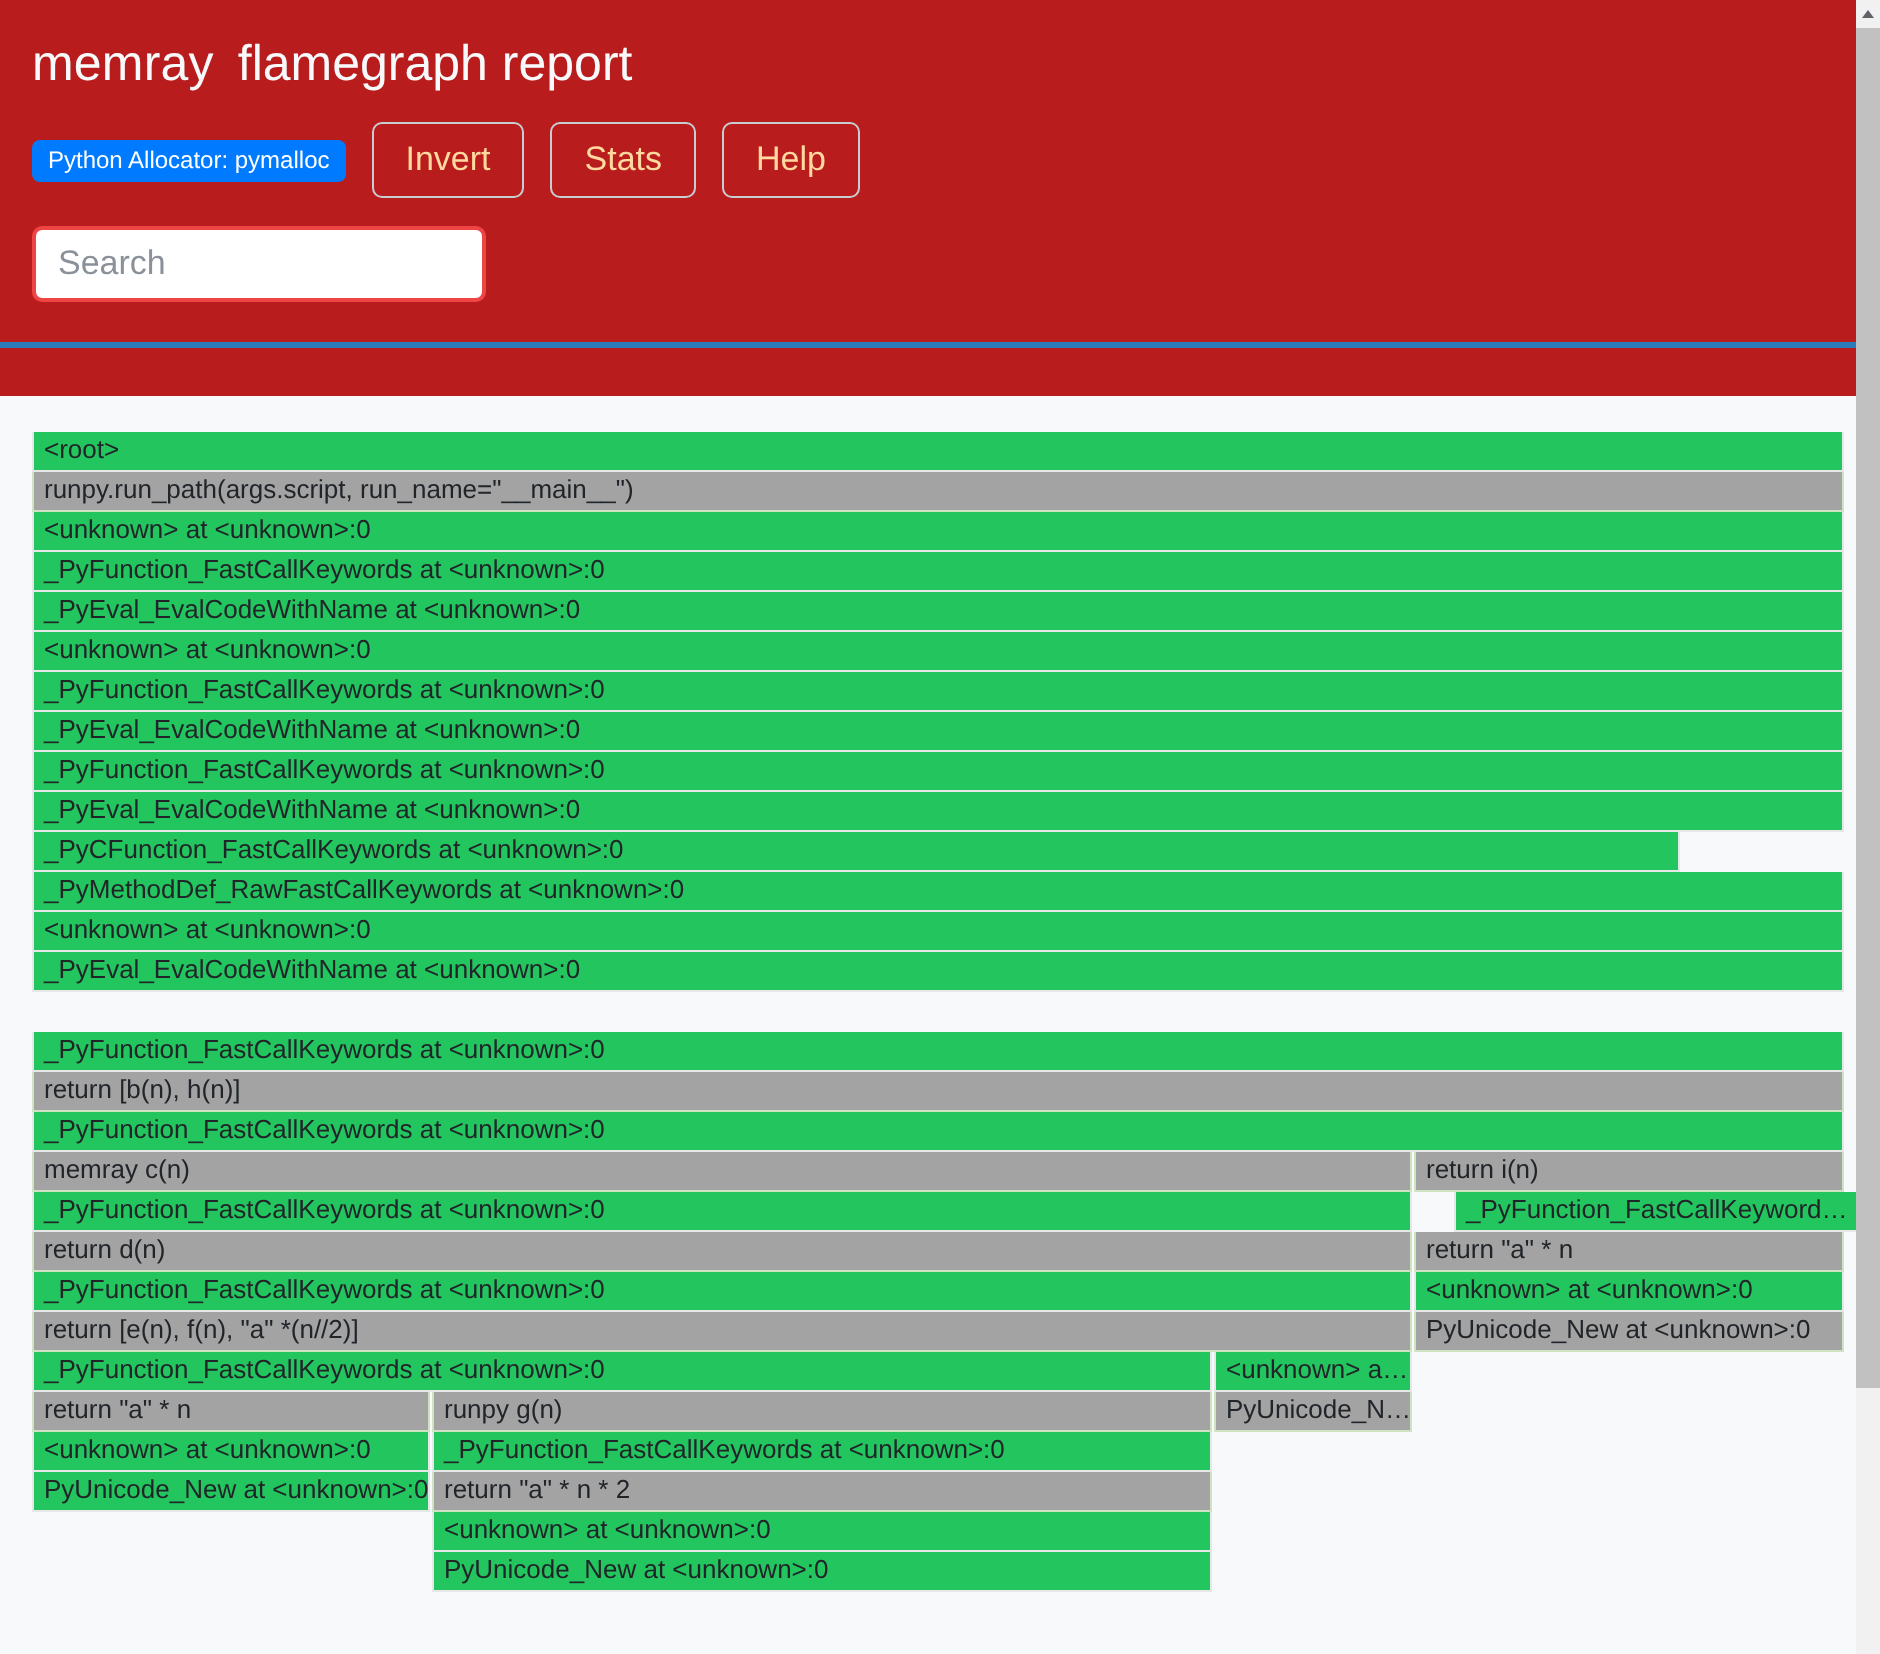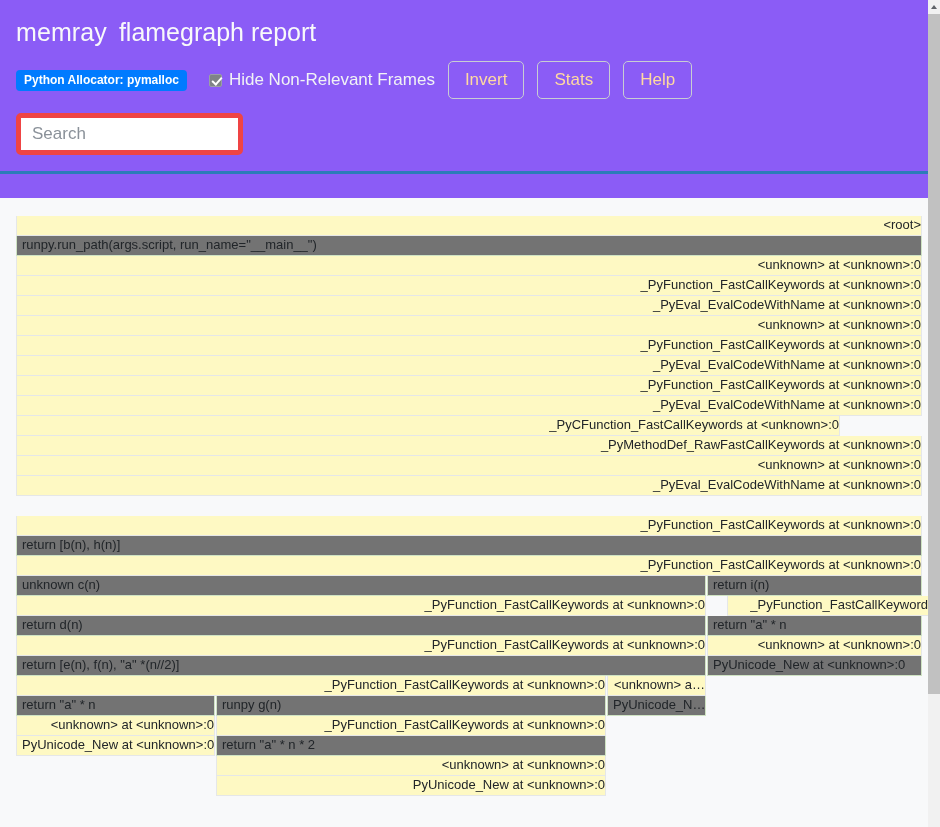--- a/index.html
+++ b/index.html
@@ -5,21 +5,21 @@
   * { box-sizing: border-box; }
   html, body {
     margin: 0; padding: 0;
     background: #ffffff;
     font-family: "Liberation Sans", sans-serif;
   }
   body { width: 940px; height: 827px; overflow: hidden; position: relative; }
 
   
   .header {
-    background: #8b5cf6;
+    background: #b91c1c;
     width: 928px;
     height: 198px;
     padding: 0 16px;
     position: relative;
   }
   .title-row {
     display: flex; align-items: baseline; gap: 12px;
     padding-top: 18px;
   }
   .brand {
@@ -27,21 +27,21 @@
   }
   .report-title {
     color: #f8f9fa; font-size: 25px; font-weight: 400;
   }
   .controls-row {
     display: flex; align-items: center; gap: 0;
     margin-top: 14px;
   }
   .badge {
     background: #007bff; color: #fff;
-    font-size: 12px; font-weight: bold;
+    font-size: 12px; font-weight: normal;
     padding: 3px 8px 4px 8px; border-radius: 4px;
     white-space: nowrap;
     line-height: 14px;
   }
   .check-group {
     display: flex; align-items: center; gap: 7px;
     margin-left: 22px;
   }
   .check-box {
     width: 13px; height: 13px;
@@ -74,21 +74,21 @@
     line-height: 20px;
     cursor: pointer;
     white-space: nowrap;
   }
   .btn-reset { margin-left: 21px; }
   .btn-gap { margin-left: 13px; }
 
   .search-wrap { margin-top: 14px; }
   .search-input {
     width: 227px; height: 38px;
-    border: 5px solid #ef4444;
+    border: 2px solid #ef4444;
     border-radius: 5px;
     background: #fff;
     font-size: 17px;
     font-family: "Liberation Sans", sans-serif;
     color: #495057;
     padding: 16px 11px;
     outline: none;
   }
   .search-input::placeholder { color: #8a9199; }
 
@@ -118,22 +118,22 @@
     border-top: none;
     background: #f1f2f3;
     font-size: 13px;
     line-height: 18px;
     color: #212529;
     padding-left: 5px;
     overflow: hidden;
     white-space: nowrap;
     cursor: pointer;
   }
-  .frame.green { background: #737373; border-color: #cfe3c3; }
-  .frame.plain { background: #fef9c3; text-align: right; }
+  .frame.green { background: #a3a3a3; border-color: #cfe3c3; }
+  .frame.plain { background: #22c55e; }
 
   
   .vscroll {
     position: absolute;
     right: 0; top: 0;
     width: 12px; height: 827px;
     background: #f1f1f1;
   }
   .vscroll .thumb {
     position: absolute;
@@ -163,24 +163,20 @@
 <div class="header">
 
   <div class="title-row">
     <span class="brand">memray</span>
     <span class="report-title">flamegraph report</span>
   </div>
 
   <div class="controls-row">
     <span class="badge">Python Allocator: pymalloc</span>
 
-    <label class="check-group">
-      <span class="check-box"></span>
-      <span class="check-label">Hide Non-Relevant Frames</span>
-    </label>
 
     <button class="btn btn-gap">Invert</button>
     <button class="btn btn-gap">Stats</button>
     <button class="btn btn-gap">Help</button>
   </div>
 
   <div class="search-wrap">
     <input class="search-input" type="text" placeholder="Search" style="">
   </div>
 
@@ -199,21 +195,21 @@
       <div class="frame plain" style="left: 0px; top: 140px; width: 906px;">_PyEval_EvalCodeWithName at &lt;unknown&gt;:0</div>
       <div class="frame plain" style="left: 0px; top: 160px; width: 906px;">_PyFunction_FastCallKeywords at &lt;unknown&gt;:0</div>
       <div class="frame plain" style="left: 0px; top: 180px; width: 906px;">_PyEval_EvalCodeWithName at &lt;unknown&gt;:0</div>
       <div class="frame plain" style="left: 0px; top: 200px; width: 824px;">_PyCFunction_FastCallKeywords at &lt;unknown&gt;:0</div>
       <div class="frame plain" style="left: 0px; top: 220px; width: 906px;">_PyMethodDef_RawFastCallKeywords at &lt;unknown&gt;:0</div>
       <div class="frame plain" style="left: 0px; top: 240px; width: 906px;">&lt;unknown&gt; at &lt;unknown&gt;:0</div>
       <div class="frame plain" style="left: 0px; top: 260px; width: 906px;">_PyEval_EvalCodeWithName at &lt;unknown&gt;:0</div>
       <div class="frame plain" style="left: 0px; top: 300px; width: 906px;">_PyFunction_FastCallKeywords at &lt;unknown&gt;:0</div>
       <div class="frame green" style="left: 0px; top: 320px; width: 906px;">return [b(n), h(n)]</div>
       <div class="frame plain" style="left: 0px; top: 340px; width: 906px;">_PyFunction_FastCallKeywords at &lt;unknown&gt;:0</div>
-      <div class="frame green" style="left: 0px; top: 360px; width: 690px;">unknown c(n)</div>
+      <div class="frame green" style="left: 0px; top: 360px; width: 690px;">memray c(n)</div>
       <div class="frame green" style="left: 691px; top: 360px; width: 215px;">return i(n)</div>
       <div class="frame plain" style="left: 0px; top: 380px; width: 690px;">_PyFunction_FastCallKeywords at &lt;unknown&gt;:0</div>
       <div class="frame plain" style="left: 711px; top: 380px; width: 215px;">_PyFunction_FastCallKeyword…</div>
       <div class="frame green" style="left: 0px; top: 400px; width: 690px;">return d(n)</div>
       <div class="frame green" style="left: 691px; top: 400px; width: 215px;">return "a" * n</div>
       <div class="frame plain" style="left: 0px; top: 420px; width: 690px;">_PyFunction_FastCallKeywords at &lt;unknown&gt;:0</div>
       <div class="frame plain" style="left: 691px; top: 420px; width: 215px;">&lt;unknown&gt; at &lt;unknown&gt;:0</div>
       <div class="frame green" style="left: 0px; top: 440px; width: 690px;">return [e(n), f(n), "a" *(n//2)]</div>
       <div class="frame green" style="left: 691px; top: 440px; width: 215px;">PyUnicode_New at &lt;unknown&gt;:0</div>
       <div class="frame plain" style="left: 0px; top: 460px; width: 590px;">_PyFunction_FastCallKeywords at &lt;unknown&gt;:0</div>

